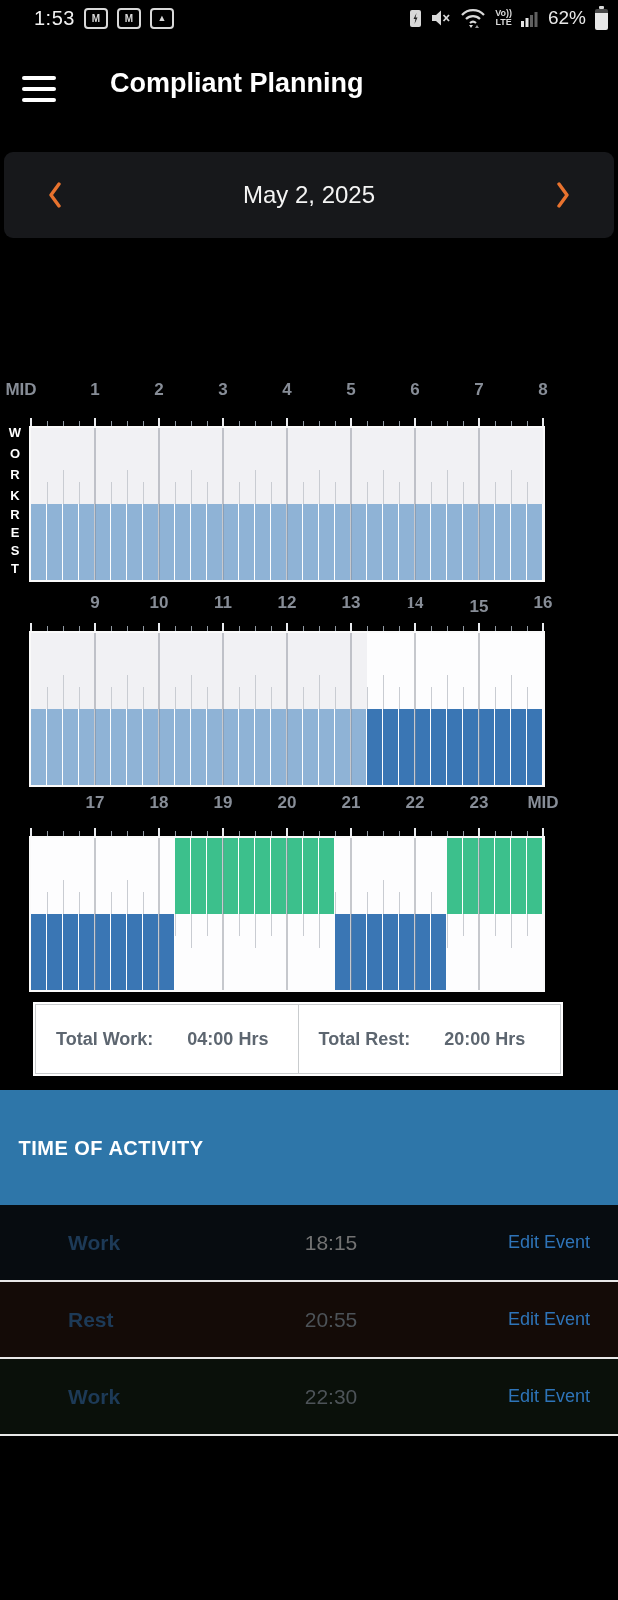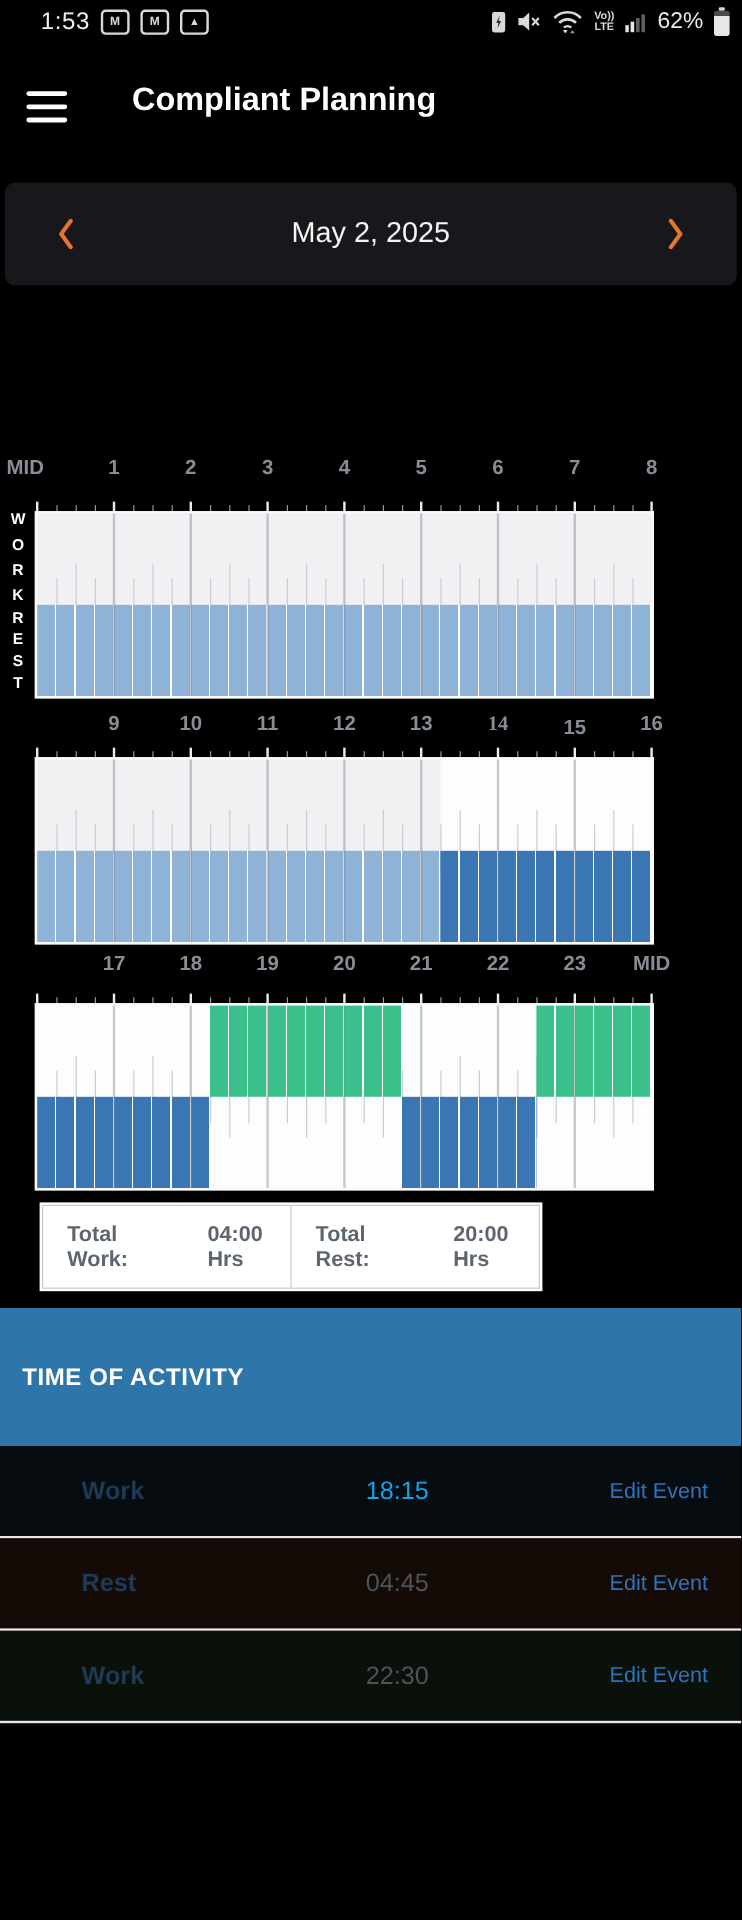--- a/index.html
+++ b/index.html
@@ -34,21 +34,21 @@
              border-radius:7px;display:flex;align-items:center;padding:0 34px 0 28px;box-sizing:border-box;cursor:pointer;}
   .plan-label{font-size:24px;color:#ececec;}
   .caret{margin-left:auto;width:0;height:0;border-left:9px solid transparent;
          border-right:9px solid transparent;border-top:11px solid #8d8d8d;}
   
   .chart-layer{position:absolute;inset:0;}
   .axis-label{position:absolute;width:64px;text-align:center;font-size:17px;font-weight:bold;color:#878d97;}
   .band-label{position:absolute;left:6px;width:18px;text-align:center;font-weight:bold;
               font-size:13px;color:#fff;white-space:pre-line;}
   
-  .totals-box{position:absolute;left:33px;top:1002px;width:419px;height:74px;background:#fff;
+  .totals-box{position:absolute;left:33px;top:1002px;width:530px;height:74px;background:#fff;
               box-sizing:border-box;padding:2px;}
   .totals-inner{width:100%;height:100%;border:1px solid #c9ccce;box-sizing:border-box;display:flex;}
   .totals-cell{flex:1;display:flex;align-items:center;padding-left:20px;gap:34px;
                font-size:18px;font-weight:bold;color:#5d6670;}
   .totals-div{width:1px;background:#c9ccce;}
   
   .activity-table{position:absolute;top:1090px;left:0;right:0;}
   .t-header{height:115px;display:flex;align-items:center;}
   .t-h1{width:220px;padding-left:36px;box-sizing:border-box;font-size:20px;font-weight:bold;letter-spacing:.5px;}
   .t-h2{width:222px;text-align:center;font-size:20px;font-weight:bold;line-height:38px;letter-spacing:.5px;}
@@ -457,26 +457,26 @@
     </div>
   </div>
 
   <div class="activity-table">
     <div class="t-header" style="background: rgb(46, 118, 169);">
       <div class="t-h2">TIME OF ACTIVITY</div>
     </div>
     <div>
         <div class="t-row" style="background: rgb(7, 12, 16);">
           <div class="t-c1" style="color: rgb(29, 58, 87);">Work</div>
-          <div class="t-c2" style="color: #0ea5e9;">18:15</div>
+          <div class="t-c2" style="color: #737373;">18:15</div>
           <div class="t-c3" style="color: rgb(46, 116, 184);">Edit Event</div>
         </div>
         <div class="t-row" style="background: rgb(20, 11, 7);">
           <div class="t-c1" style="color: rgb(29, 58, 87);">Rest</div>
-          <div class="t-c2" style="color: rgb(77, 83, 88);">04:45</div>
+          <div class="t-c2" style="color: rgb(77, 83, 88);">20:55</div>
           <div class="t-c3" style="color: rgb(46, 116, 184);">Edit Event</div>
         </div>
         <div class="t-row" style="background: rgb(10, 16, 10);">
           <div class="t-c1" style="color: rgb(29, 58, 87);">Work</div>
           <div class="t-c2" style="color: rgb(77, 83, 88);">22:30</div>
           <div class="t-c3" style="color: rgb(46, 116, 184);">Edit Event</div>
         </div>
       </div>
   </div>
 

